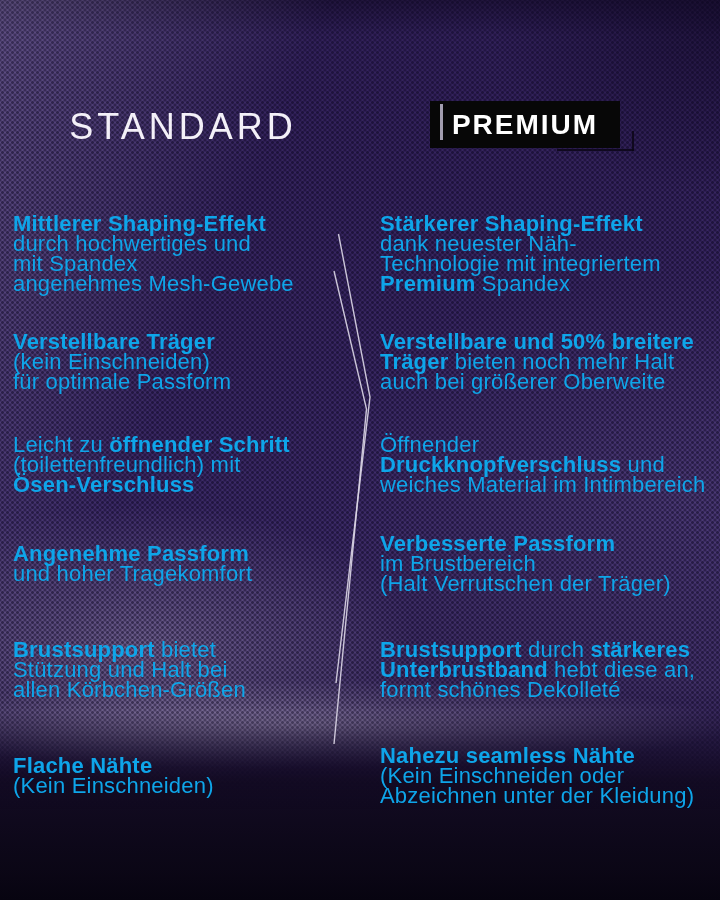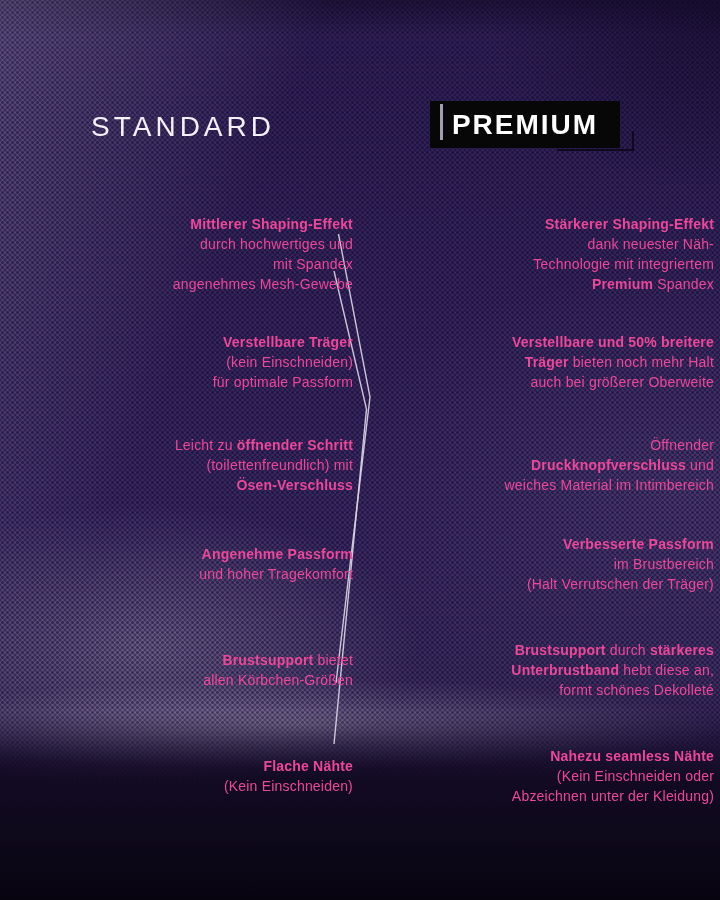--- a/index.html
+++ b/index.html
@@ -31,40 +31,40 @@
       radial-gradient(circle, rgba(8,2,26,.5) 1.1px, rgba(8,2,26,0) 1.7px);
     background-size:5px 5px,5px 5px;
     background-position:0 0,2.5px 2.5px;
     -webkit-mask-image:linear-gradient(180deg, rgba(0,0,0,.8) 0%, #000 15%, #000 78%, rgba(0,0,0,0) 90%);
     mask-image:linear-gradient(180deg, rgba(0,0,0,.8) 0%, #000 15%, #000 78%, rgba(0,0,0,0) 90%);
   }
 
   
   .std-header{
     position:absolute;left:13px;width:340px;top:127px;transform:translateY(-50%);
-    text-align:center;color:#f3f0f8;font-size:28px;font-weight:400;letter-spacing:4px;
+    text-align:center;color:#f3f0f8;font-size:36px;font-weight:400;letter-spacing:4px;
   }
   .premium-box{
     position:absolute;left:430px;top:101px;width:190px;height:47px;
     background:#070707;display:flex;align-items:center;justify-content:center;
     color:#ffffff;font-weight:700;font-size:28px;letter-spacing:2px;
   }
   .premium-tick{position:absolute;left:440px;top:104px;width:3px;height:36px;background:#a29daf;}
   .premium-edge-v{position:absolute;left:632px;top:131px;width:2px;height:20px;background:rgba(12,6,24,.85);}
   .premium-edge-h{position:absolute;left:557px;top:149px;width:77px;height:2px;background:rgba(12,6,24,.85);}
 
   
   .divider{position:absolute;inset:0;pointer-events:none;}
 
   
   .rows{position:absolute;inset:0;}
   .row{position:absolute;left:0;width:720px;height:0;}
   .cell{
     position:absolute;top:0;transform:translateY(-50%);
-    text-align:right;color:#ec4899;font-size:14px;line-height:20px;letter-spacing:.2px;
+    text-align:left;color:#0ea5e9;font-size:22px;line-height:20px;letter-spacing:.2px;
   }
   .cell.standard{left:13px;width:340px;}
   .cell.premium{left:380px;width:334px;}
   .cell .b{font-weight:700;}
 </style>
 </head>
 <body>
 
 <div class="stage">
   <div class="bg"></div>
@@ -130,20 +130,21 @@
         </div>
         <div class="cell premium">
           <div><span class="b">Verbesserte Passform</span></div>
           <div><span>im Brustbereich</span></div>
           <div><span>(Halt Verrutschen der Träger)</span></div>
         </div>
       </div>
       <div class="row" style="top: 670px;">
         <div class="cell standard">
           <div><span class="b">Brustsupport</span><span> bietet</span></div>
+          <div><span>Stützung und Halt bei</span></div>
           <div><span>allen Körbchen-Größen</span></div>
         </div>
         <div class="cell premium">
           <div><span class="b">Brustsupport</span><span> durch </span><span class="b">stärkeres</span></div>
           <div><span class="b">Unterbrustband</span><span> hebt diese an,</span></div>
           <div><span>formt schönes Dekolleté</span></div>
         </div>
       </div>
       <div class="row" style="top: 776px;">
         <div class="cell standard">

